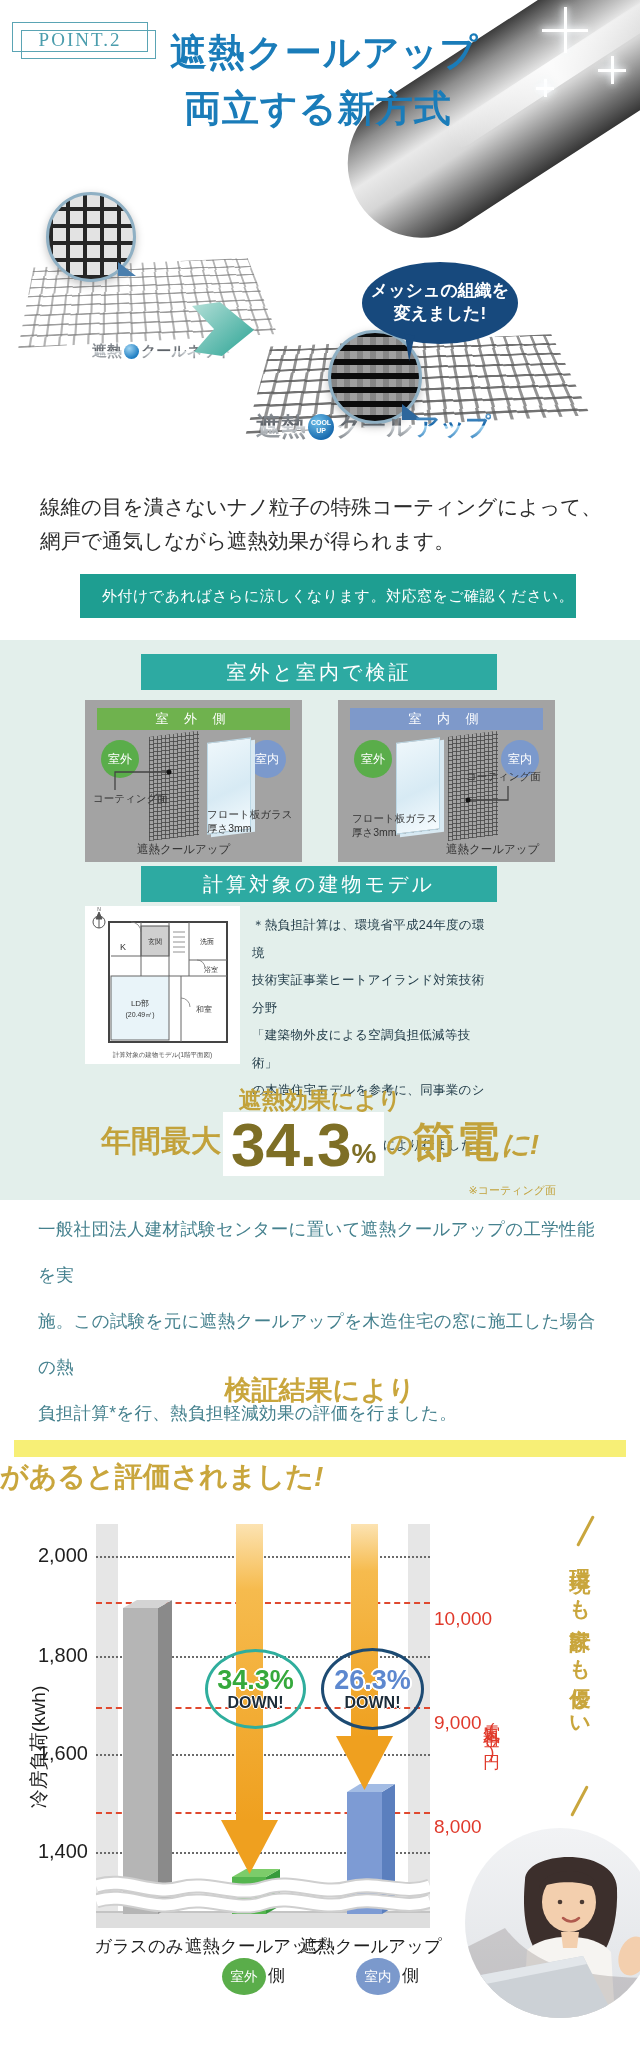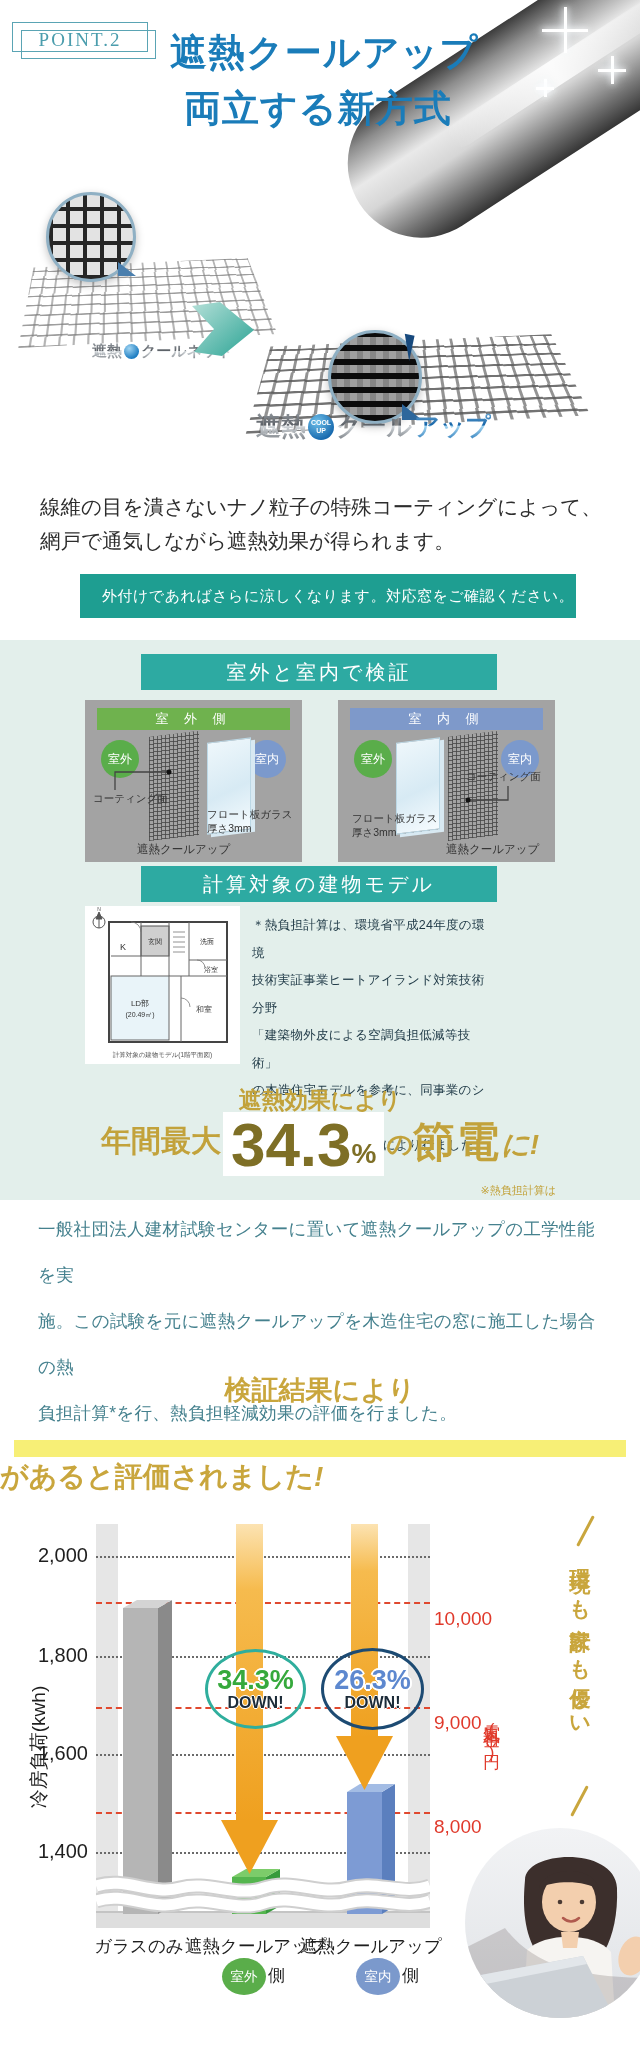--- a/index.html
+++ b/index.html
@@ -201,20 +201,24 @@
           <stop offset="1" stop-color="#2aa394"></stop>
     </linearGradient>
       </defs>
     <polygon points="2,6 30,2 64,30 32,56 4,52 24,29" fill="url(#gTeal)"></polygon>
   </svg>
 
   <div class="abs mesh-b"></div>
   <div class="abs mag m2"></div>
   <div class="abs mag-tail t2"></div>
 
+  <div class="abs bubble">
+    <span>メッシュの組織を</span>
+    <span>変えました!</span>
+  </div>
   <div class="abs bubble-tail"></div>
 
   <div class="abs logo-up">
     <span class="p1 metal">遮熱</span>
     <span class="badge-cool">
       <span>COOL</span>
       <span>UP</span>
     </span>
     <span class="p2 metal">クール</span>
     <span class="p2 metal-blue">アップ</span>
@@ -320,21 +324,21 @@
   <div class="abs sv-line">
     <span class="sv-prefix">年間最大</span>
     <span class="sv-box">
       <span class="sv-val">34.3</span>
       <span class="sv-pct">%</span>
     </span>
     <span class="sv-mid">の</span>
     <span class="sv-emph">節電</span>
     <span class="sv-tail">に!</span>
   </div>
-  <div class="abs sv-note">※熱負担計算は</div>
+  <div class="abs sv-note">※コーティング面</div>
 
   <div class="abs desc">
     <span style="display:block">一般社団法人建材試験センターに置いて遮熱クールアップの工学性能を実</span>
     <span style="display:block">施。この試験を元に遮熱クールアップを木造住宅の窓に施工した場合の熱</span>
     <span style="display:block">負担計算*を行、熱負担軽減効果の評価を行ました。</span>
   </div>
 
   <div class="abs con-hl"></div>
   <div class="abs con1">検証結果により</div>
   <div class="abs con3">

